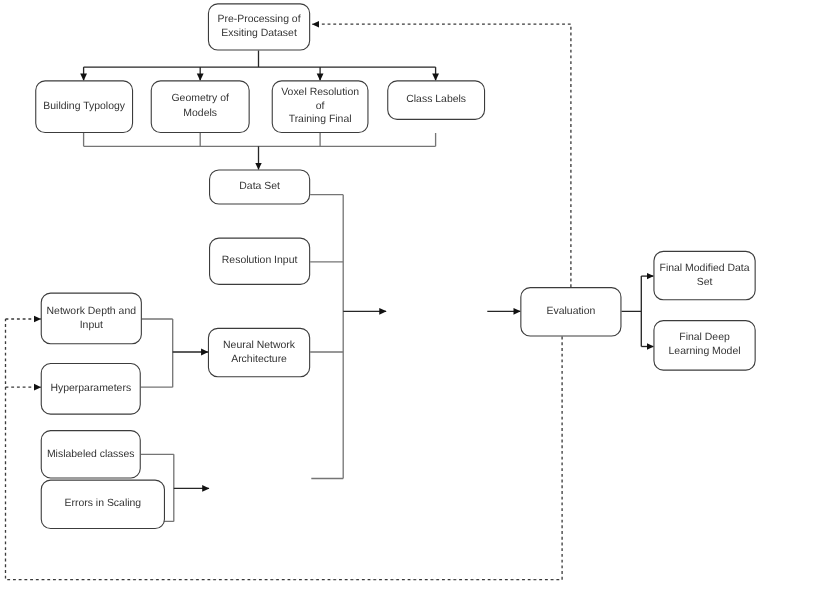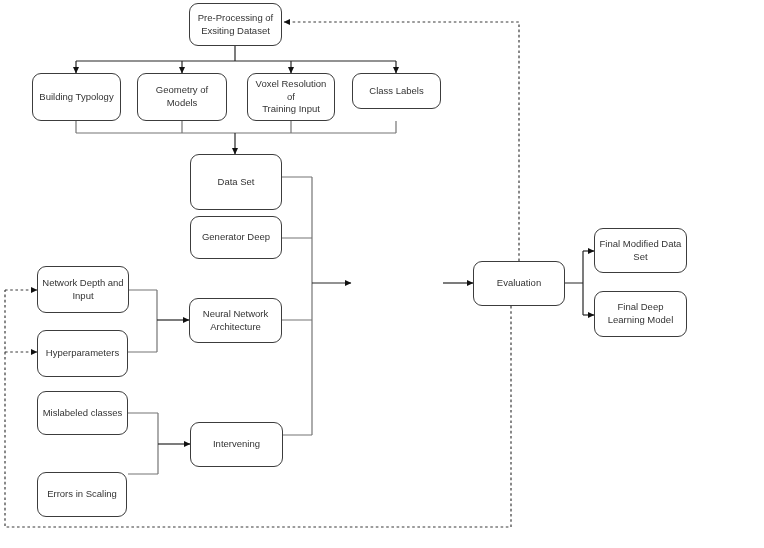--- a/index.html
+++ b/index.html
@@ -72,60 +72,57 @@
   <div class="node" style="left:137px;top:73px;width:90px;height:48px">
     <span class="lbl">Geometry of Models</span>
   </div>
 
   <div class="node" style="left:32px;top:73px;width:89px;height:48px">
     <span class="lbl">Building Typology</span>
   </div>
 
   <div class="node" style="left:247px;top:73px;width:88px;height:48px">
     <span class="lbl">Voxel Resolution of
-Training Input</span>
+Training Final</span>
   </div>
 
   <div class="node" style="left:352px;top:73px;width:89px;height:36px">
     <span class="lbl">Class Labels</span>
   </div>
 
-  <div class="node" style="left:190px;top:154px;width:92px;height:56px">
+  <div class="node" style="left:190px;top:154px;width:92px;height:32px">
     <span class="lbl">Data Set</span>
   </div>
 
   <div class="node" style="left:190px;top:216px;width:92px;height:43px">
-    <span class="lbl">Generator Deep</span>
+    <span class="lbl">Resolution Input</span>
   </div>
 
   <div class="node" style="left:37px;top:266px;width:92px;height:47px">
     <span class="lbl">Network Depth and
 Input</span>
   </div>
 
   <div class="node" style="left:37px;top:330px;width:91px;height:47px">
     <span class="lbl">Hyperparameters</span>
   </div>
 
   <div class="node" style="left:189px;top:298px;width:93px;height:45px">
     <span class="lbl">Neural Network
 Architecture</span>
   </div>
 
   <div class="node" style="left:37px;top:391px;width:91px;height:44px">
     <span class="lbl">Mislabeled classes</span>
   </div>
 
-  <div class="node" style="left:37px;top:472px;width:90px;height:45px">
+  <div class="node" style="left:37px;top:436px;width:113px;height:45px">
     <span class="lbl">Errors in Scaling</span>
   </div>
 
-  <div class="node" style="left:190px;top:422px;width:93px;height:45px">
-    <span class="lbl">Intervening</span>
-  </div>
 
 
   <div class="node" style="left:473px;top:261px;width:92px;height:45px">
     <span class="lbl">Evaluation</span>
   </div>
 
   <div class="node" style="left:594px;top:228px;width:93px;height:45px">
     <span class="lbl">Final Modified Data
 Set</span>
   </div>

